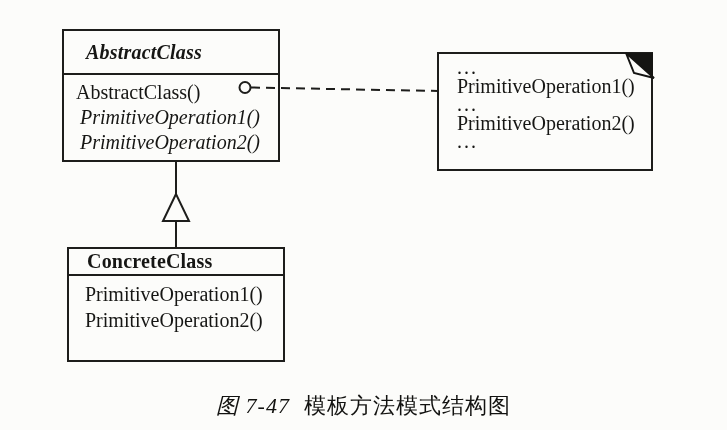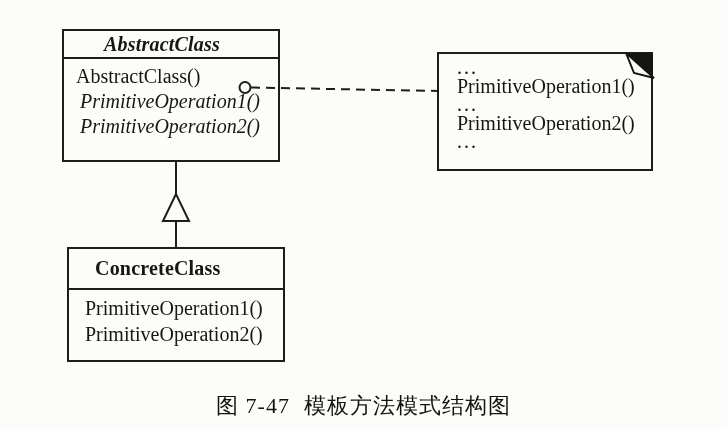--- a/index.html
+++ b/index.html
@@ -22,44 +22,44 @@
   }
   .uml-title{
     box-sizing:border-box;
     display:flex;align-items:center;
     border-bottom:2px solid #1d1d1b;
     font-weight:bold;
     font-size:20px;
     letter-spacing:.2px;
   }
   .abstract-box{left:62px;top:29px;width:218px;height:133px;}
-  .abstract-box .uml-title{height:28px;padding-left:40px;font-style:italic;}
+  .abstract-box .uml-title{height:44px;padding-left:22px;font-style:italic;}
   .abstract-box .methods{padding:5px 0 0 12px;font-size:20px;line-height:25px;}
   .method-italic{font-style:italic;padding-left:4px;}
 
   .note-box{left:437px;top:52px;width:216px;height:119px;padding:6px 0 0 18px;font-size:20px;}
   .note-line{line-height:22px;white-space:nowrap;}
   .note-dots{line-height:15px;letter-spacing:2px;}
 
   .concrete-box{left:67px;top:247px;width:218px;height:115px;}
-  .concrete-box .uml-title{height:41px;padding-left:26px;}
+  .concrete-box .uml-title{height:27px;padding-left:18px;}
   .concrete-box .methods{padding:5px 0 0 16px;font-size:20px;line-height:26px;}
 
   .overlay{
     position:absolute;left:0;top:0;width:727px;height:430px;
     pointer-events:none;
   }
   .caption{
     position:absolute;left:0;top:391px;width:727px;
     text-align:center;
     font-size:22px;
     letter-spacing:1px;
     color:#121210;
   }
-  .caption .fig-label{margin-right:14px;}
+  .caption .fig-label{margin-right:14px;font-style:italic;}
 </style>
 </head>
 <body>
 
 <div class="canvas">
 
   <div class="uml-box abstract-box">
     <div class="uml-title">AbstractClass</div>
     <div class="methods">
       <div>AbstractClass()</div>

